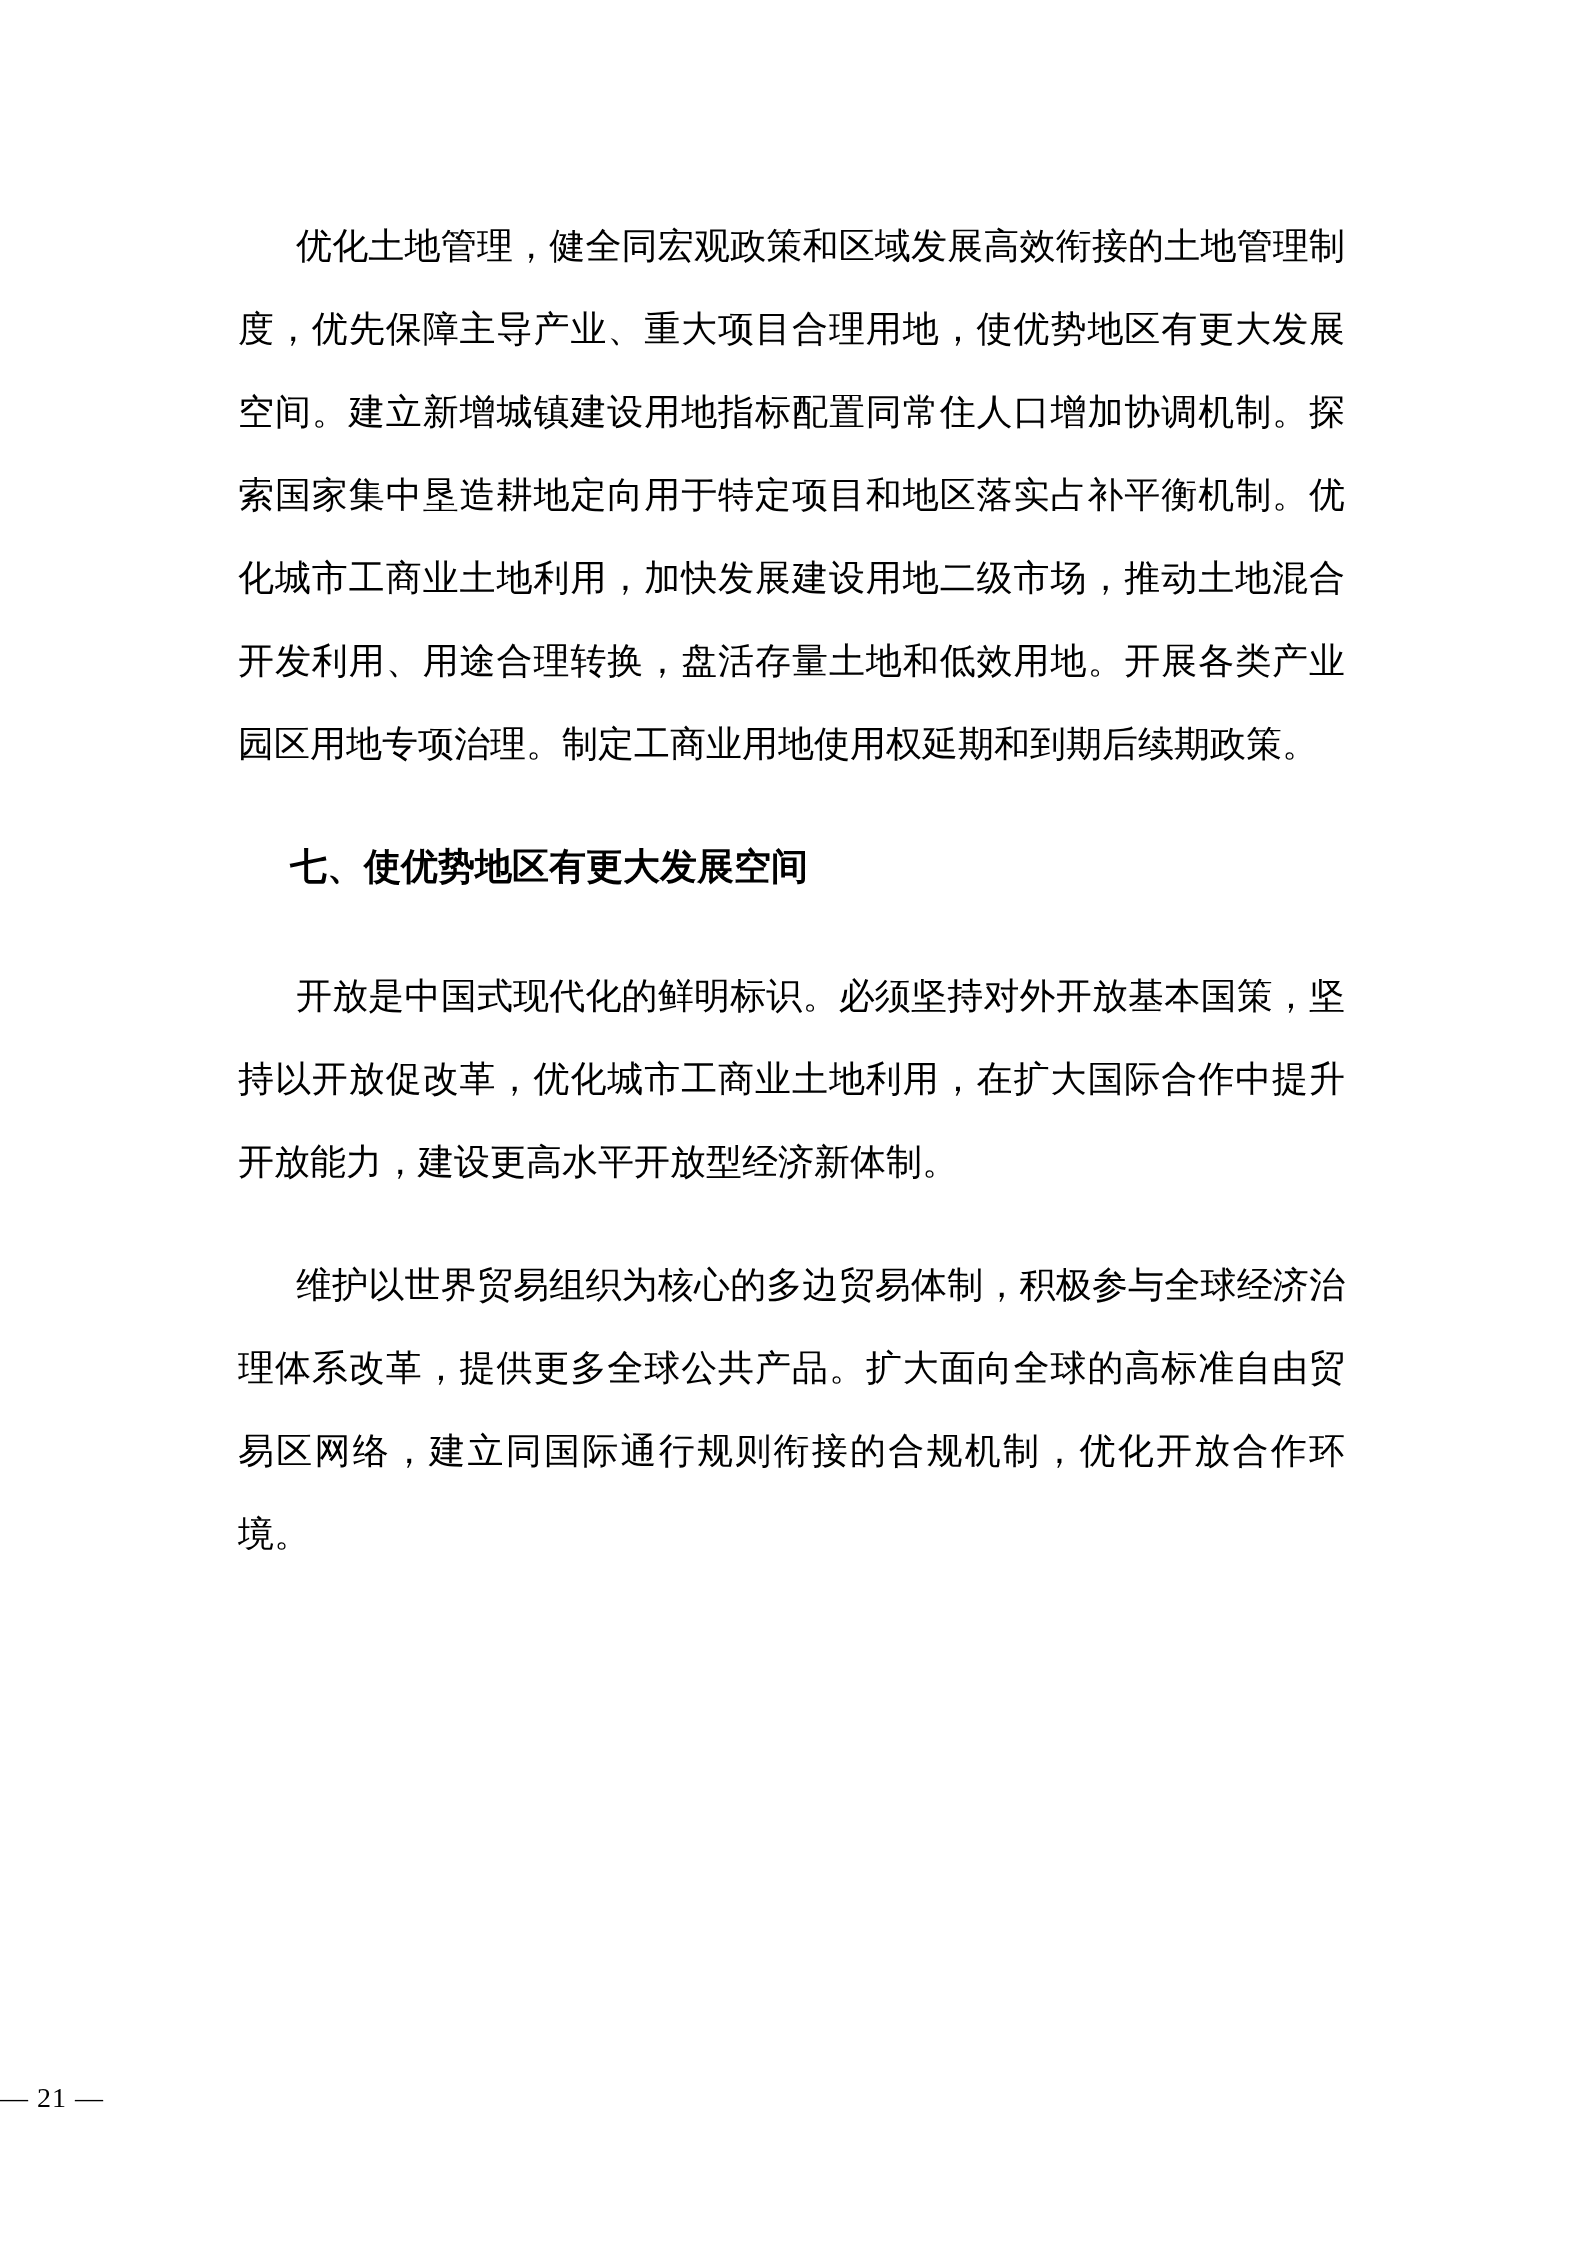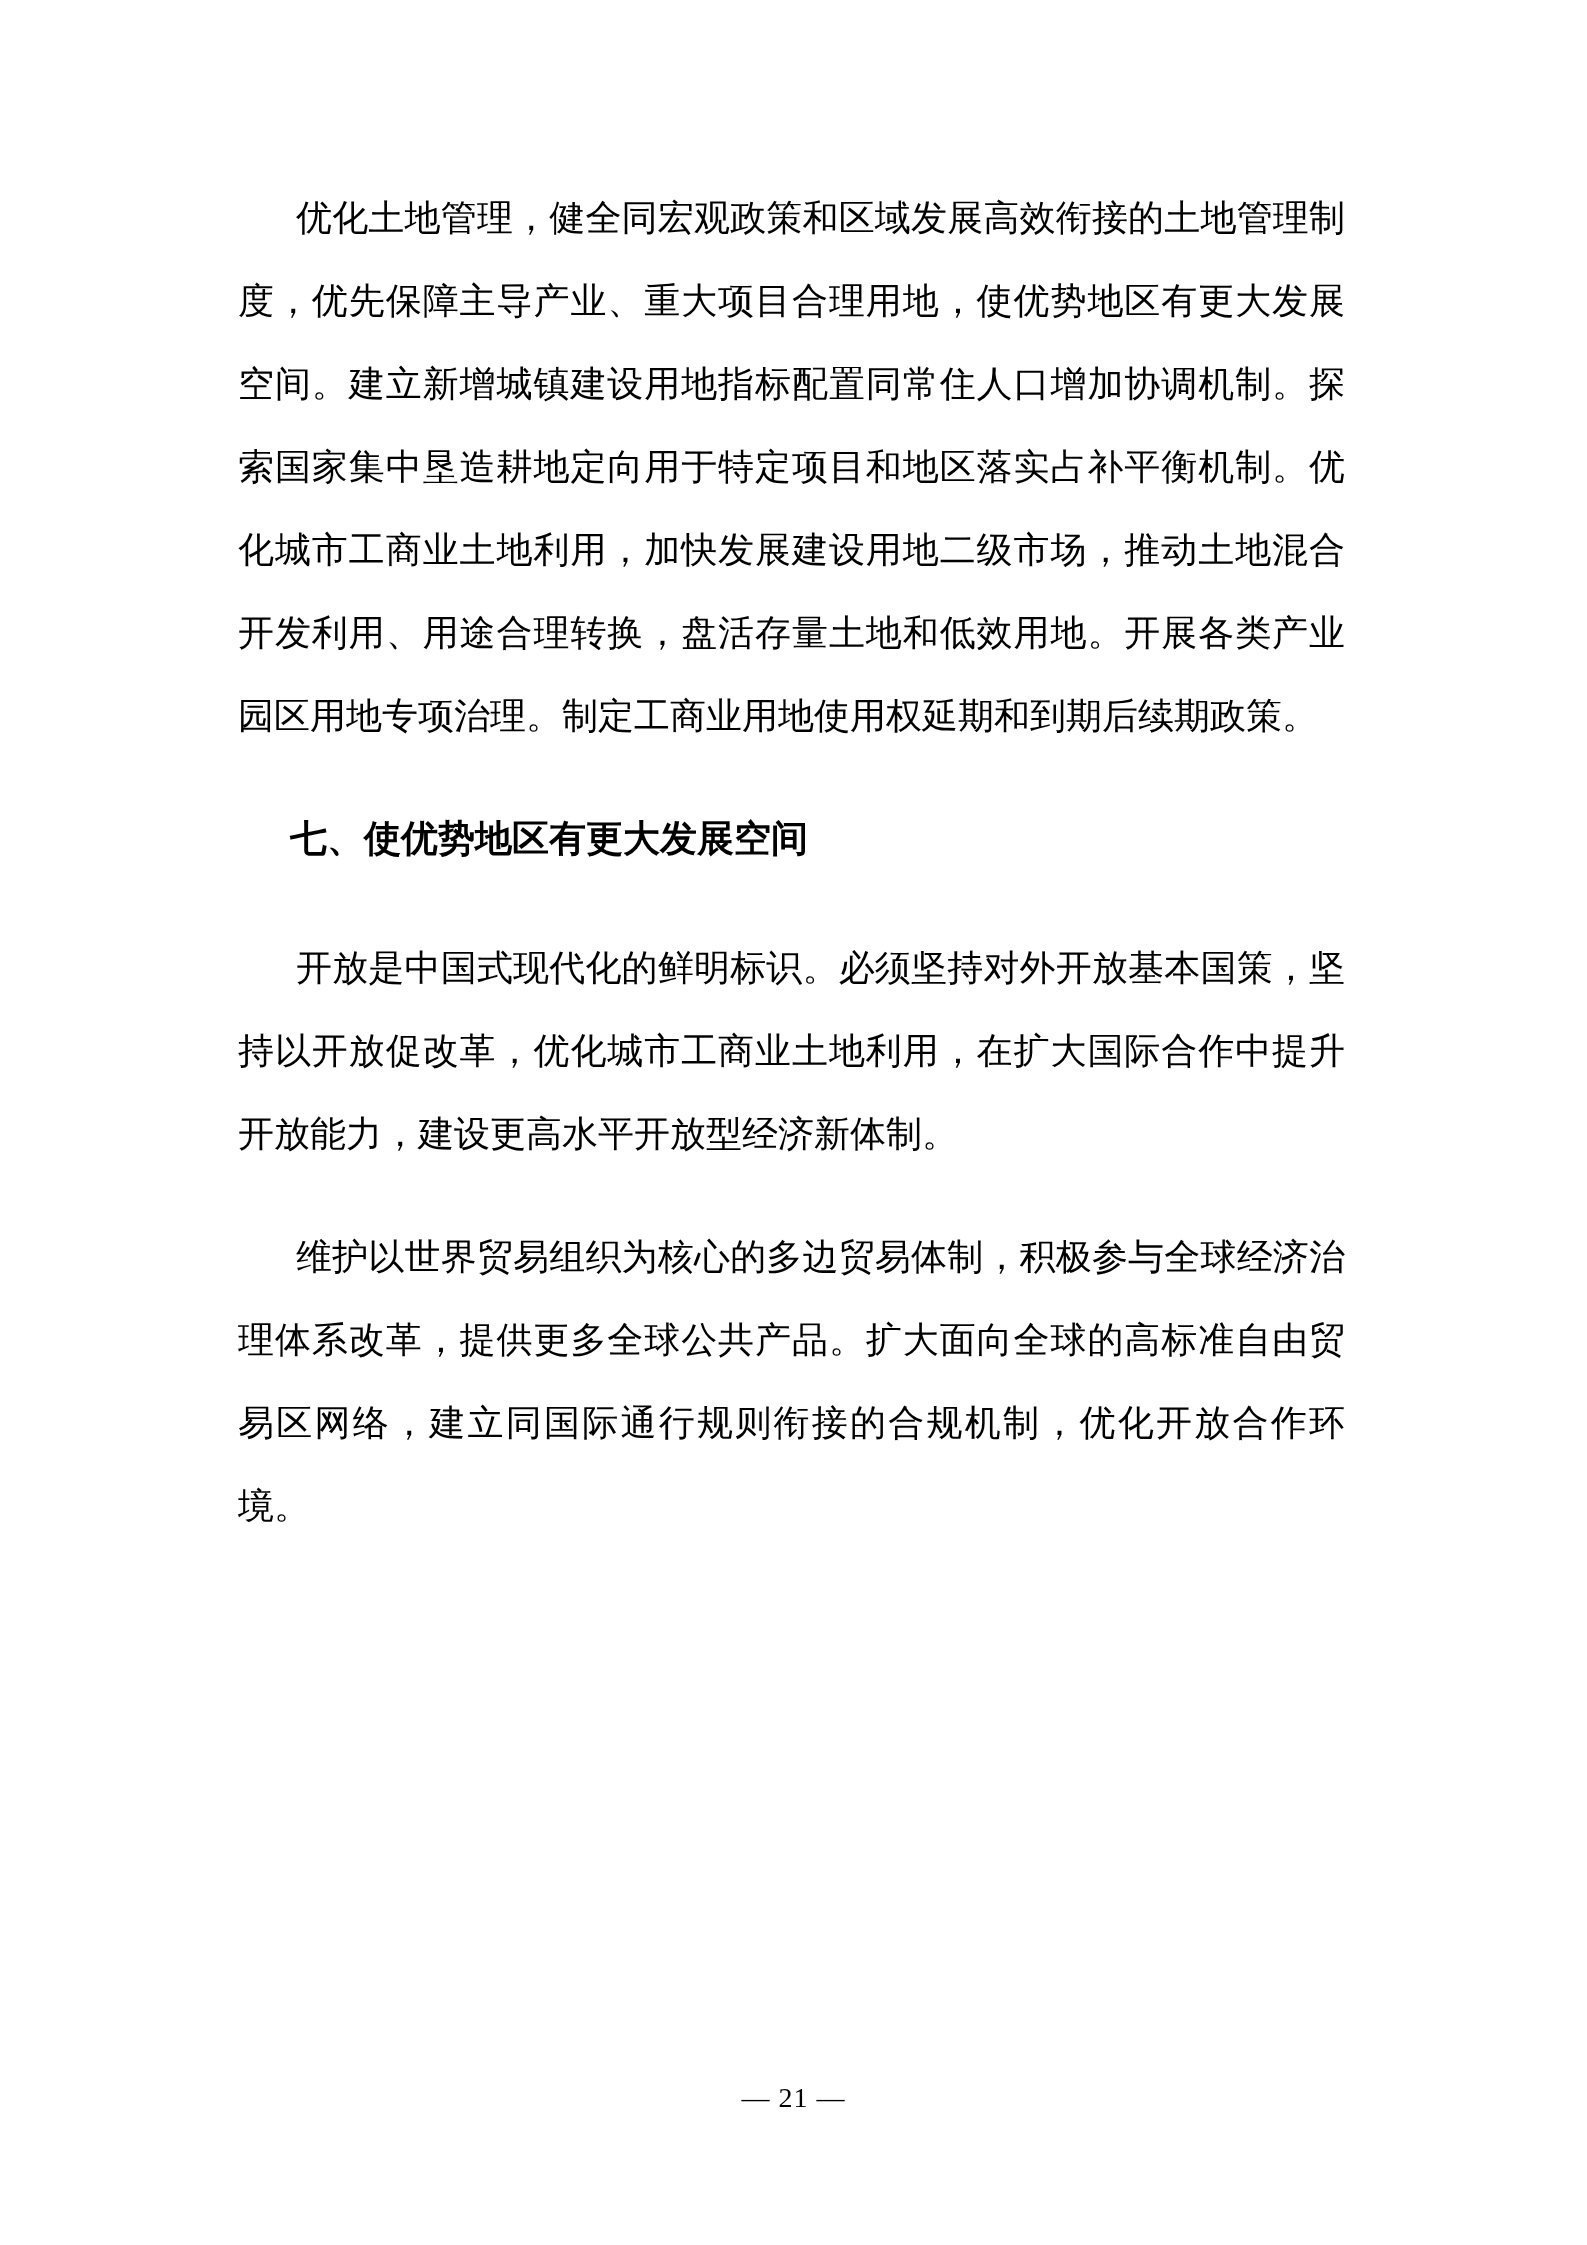--- a/index.html
+++ b/index.html
@@ -12,21 +12,21 @@
     width: 1587px;
     height: 2245px;
     background: #ffffff;
     color: #000000;
     font-family: "Liberation Sans", "DejaVu Sans", sans-serif;
     overflow: hidden;
   }
   .content {
     position: absolute;
     left: 238px;
-    top: 176px;
+    top: 204px;
     width: 1107px;
   }
   .body-para {
     font-size: 36px;
     line-height: 83px;
     margin: 0 0 40px 0;
     text-align: justify;
     text-justify: inter-ideograph;
     text-indent: 58px;
     color: #000000;
@@ -38,21 +38,21 @@
     margin: 0 0 46px 0;
     text-indent: 52px;
     color: #000000;
     font-family: "Liberation Sans", "DejaVu Sans", sans-serif;
   }
   .page-number {
     position: absolute;
     left: 0;
     right: 0;
     top: 2080px;
-    text-align: center;
+    text-align: left;
     font-size: 28px;
     line-height: 36px;
     letter-spacing: 1px;
     color: #000000;
     font-family: "Liberation Serif", "DejaVu Serif", serif;
   }
 </style>
 </head>
 <body>
 

